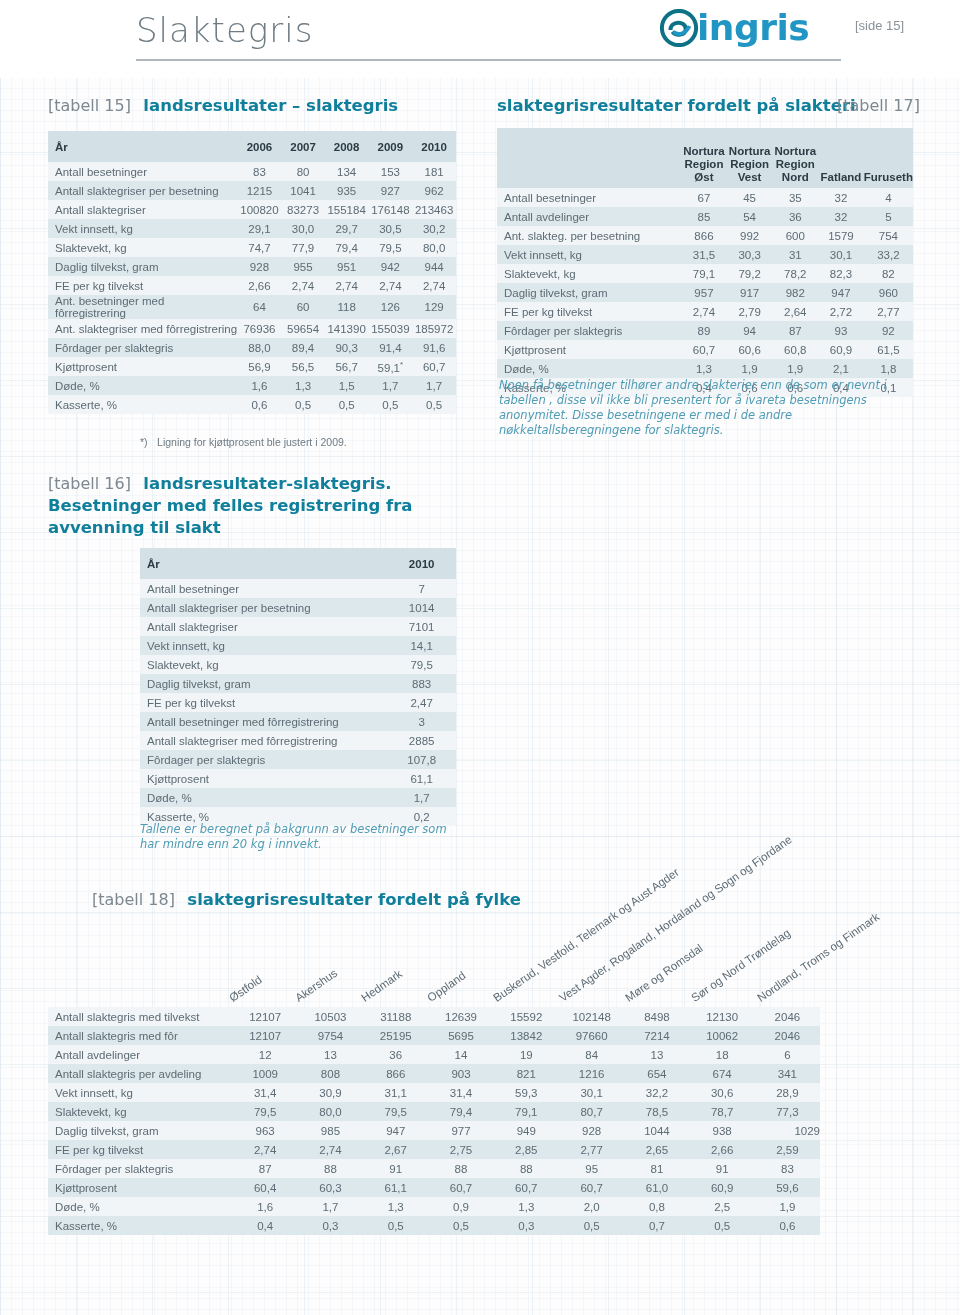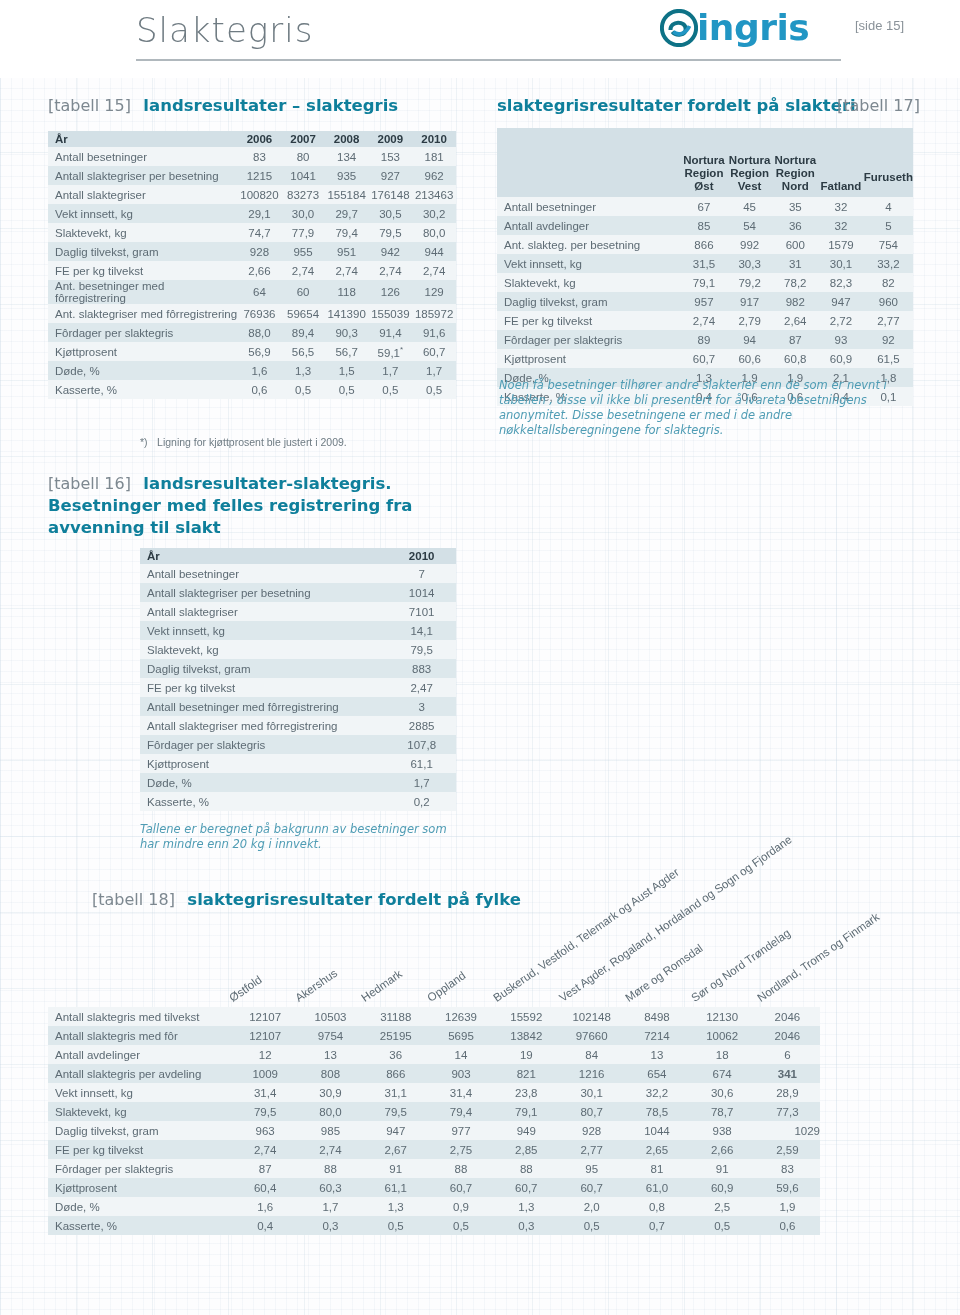--- a/index.html
+++ b/index.html
@@ -37,21 +37,21 @@
   .logo-text{
     position:absolute;left:37px;top:0px;font-size:36px;font-weight:bold;
     color:#2196c4;letter-spacing:-0.5px;font-family:"DejaVu Sans", sans-serif;
   }
 
   
   .tbl{position:absolute;border-collapse:collapse;font-size:11.5px;}
   .tbl td,.tbl th{padding:0;}
   .tbl .hrow th{
     background:#d3e0e6;color:#2c3b44;font-weight:bold;font-size:11.5px;
-    height:16px;vertical-align:middle;
+    height:31px;vertical-align:middle;
   }
   .tbl .hrow th.lbl{text-align:left;padding-left:7px;}
   .tbl .hrow th.num{text-align:center;}
   .tbl tbody tr td{height:19px;vertical-align:middle;color:#5d6b74;}
   .tbl tbody tr td.lbl{text-align:left;padding-left:7px;}
   .tbl tbody tr td.num{text-align:center;}
   .tbl tbody tr:nth-child(odd) td{background:#f1f5f7;}
   .tbl tbody tr:nth-child(even) td{background:#dde8ec;}
 
   
@@ -236,21 +236,21 @@
   </div>
 
   <table class="tbl" id="t17" style="left:497px;top:128px;width:416px;">
     <thead>
         <tr class="hrow" id="t17head">
           <th class="lbl" style="width: 186px;"></th>
           <th class="num" style="width: 46px; height: 56px; vertical-align: bottom; padding-bottom: 4px; line-height: 13px;">Nortura<br>Region<br>Øst</th>
           <th class="num" style="width: 46px; height: 56px; vertical-align: bottom; padding-bottom: 4px; line-height: 13px;">Nortura<br>Region<br>Vest</th>
           <th class="num" style="width: 46px; height: 56px; vertical-align: bottom; padding-bottom: 4px; line-height: 13px;">Nortura<br>Region<br>Nord</th>
           <th class="num" style="width: 46px; height: 56px; vertical-align: bottom; padding-bottom: 4px; line-height: 13px;">Fatland</th>
-          <th class="num" style="width: 46px; height: 56px; vertical-align: bottom; padding-bottom: 13px; line-height: 13px;">Furuseth</th>
+          <th class="num" style="width: 46px; height: 56px; vertical-align: bottom; padding-bottom: 4px; line-height: 13px;">Furuseth</th>
         </tr>
       </thead>
     <tbody>
         <tr>
           <td class="lbl">Antall besetninger</td>
           <td class="num">67</td>
           <td class="num">45</td>
           <td class="num">35</td>
           <td class="num">32</td>
           <td class="num">4</td>
@@ -468,29 +468,29 @@
         <tr>
           <td class="lbl" style="width: 180px;">Antall slaktegris per avdeling</td>
           <td class="num" style="width: 66px;">1009</td>
           <td class="num" style="width: 66px;">808</td>
           <td class="num" style="width: 66px;">866</td>
           <td class="num" style="width: 66px;">903</td>
           <td class="num" style="width: 66px;">821</td>
           <td class="num" style="width: 66px;">1216</td>
           <td class="num" style="width: 66px;">654</td>
           <td class="num" style="width: 66px;">674</td>
-          <td class="num" style="width: 66px; font-weight: bold;">341</td>
+          <td class="num" style="width: 66px;">341</td>
         </tr>
         <tr>
           <td class="lbl" style="width: 180px;">Vekt innsett, kg</td>
           <td class="num" style="width: 66px;">31,4</td>
           <td class="num" style="width: 66px;">30,9</td>
           <td class="num" style="width: 66px;">31,1</td>
           <td class="num" style="width: 66px;">31,4</td>
-          <td class="num" style="width: 66px;">23,8</td>
+          <td class="num" style="width: 66px;">59,3</td>
           <td class="num" style="width: 66px;">30,1</td>
           <td class="num" style="width: 66px;">32,2</td>
           <td class="num" style="width: 66px;">30,6</td>
           <td class="num" style="width: 66px;">28,9</td>
         </tr>
         <tr>
           <td class="lbl" style="width: 180px;">Slaktevekt, kg</td>
           <td class="num" style="width: 66px;">79,5</td>
           <td class="num" style="width: 66px;">80,0</td>
           <td class="num" style="width: 66px;">79,5</td>

